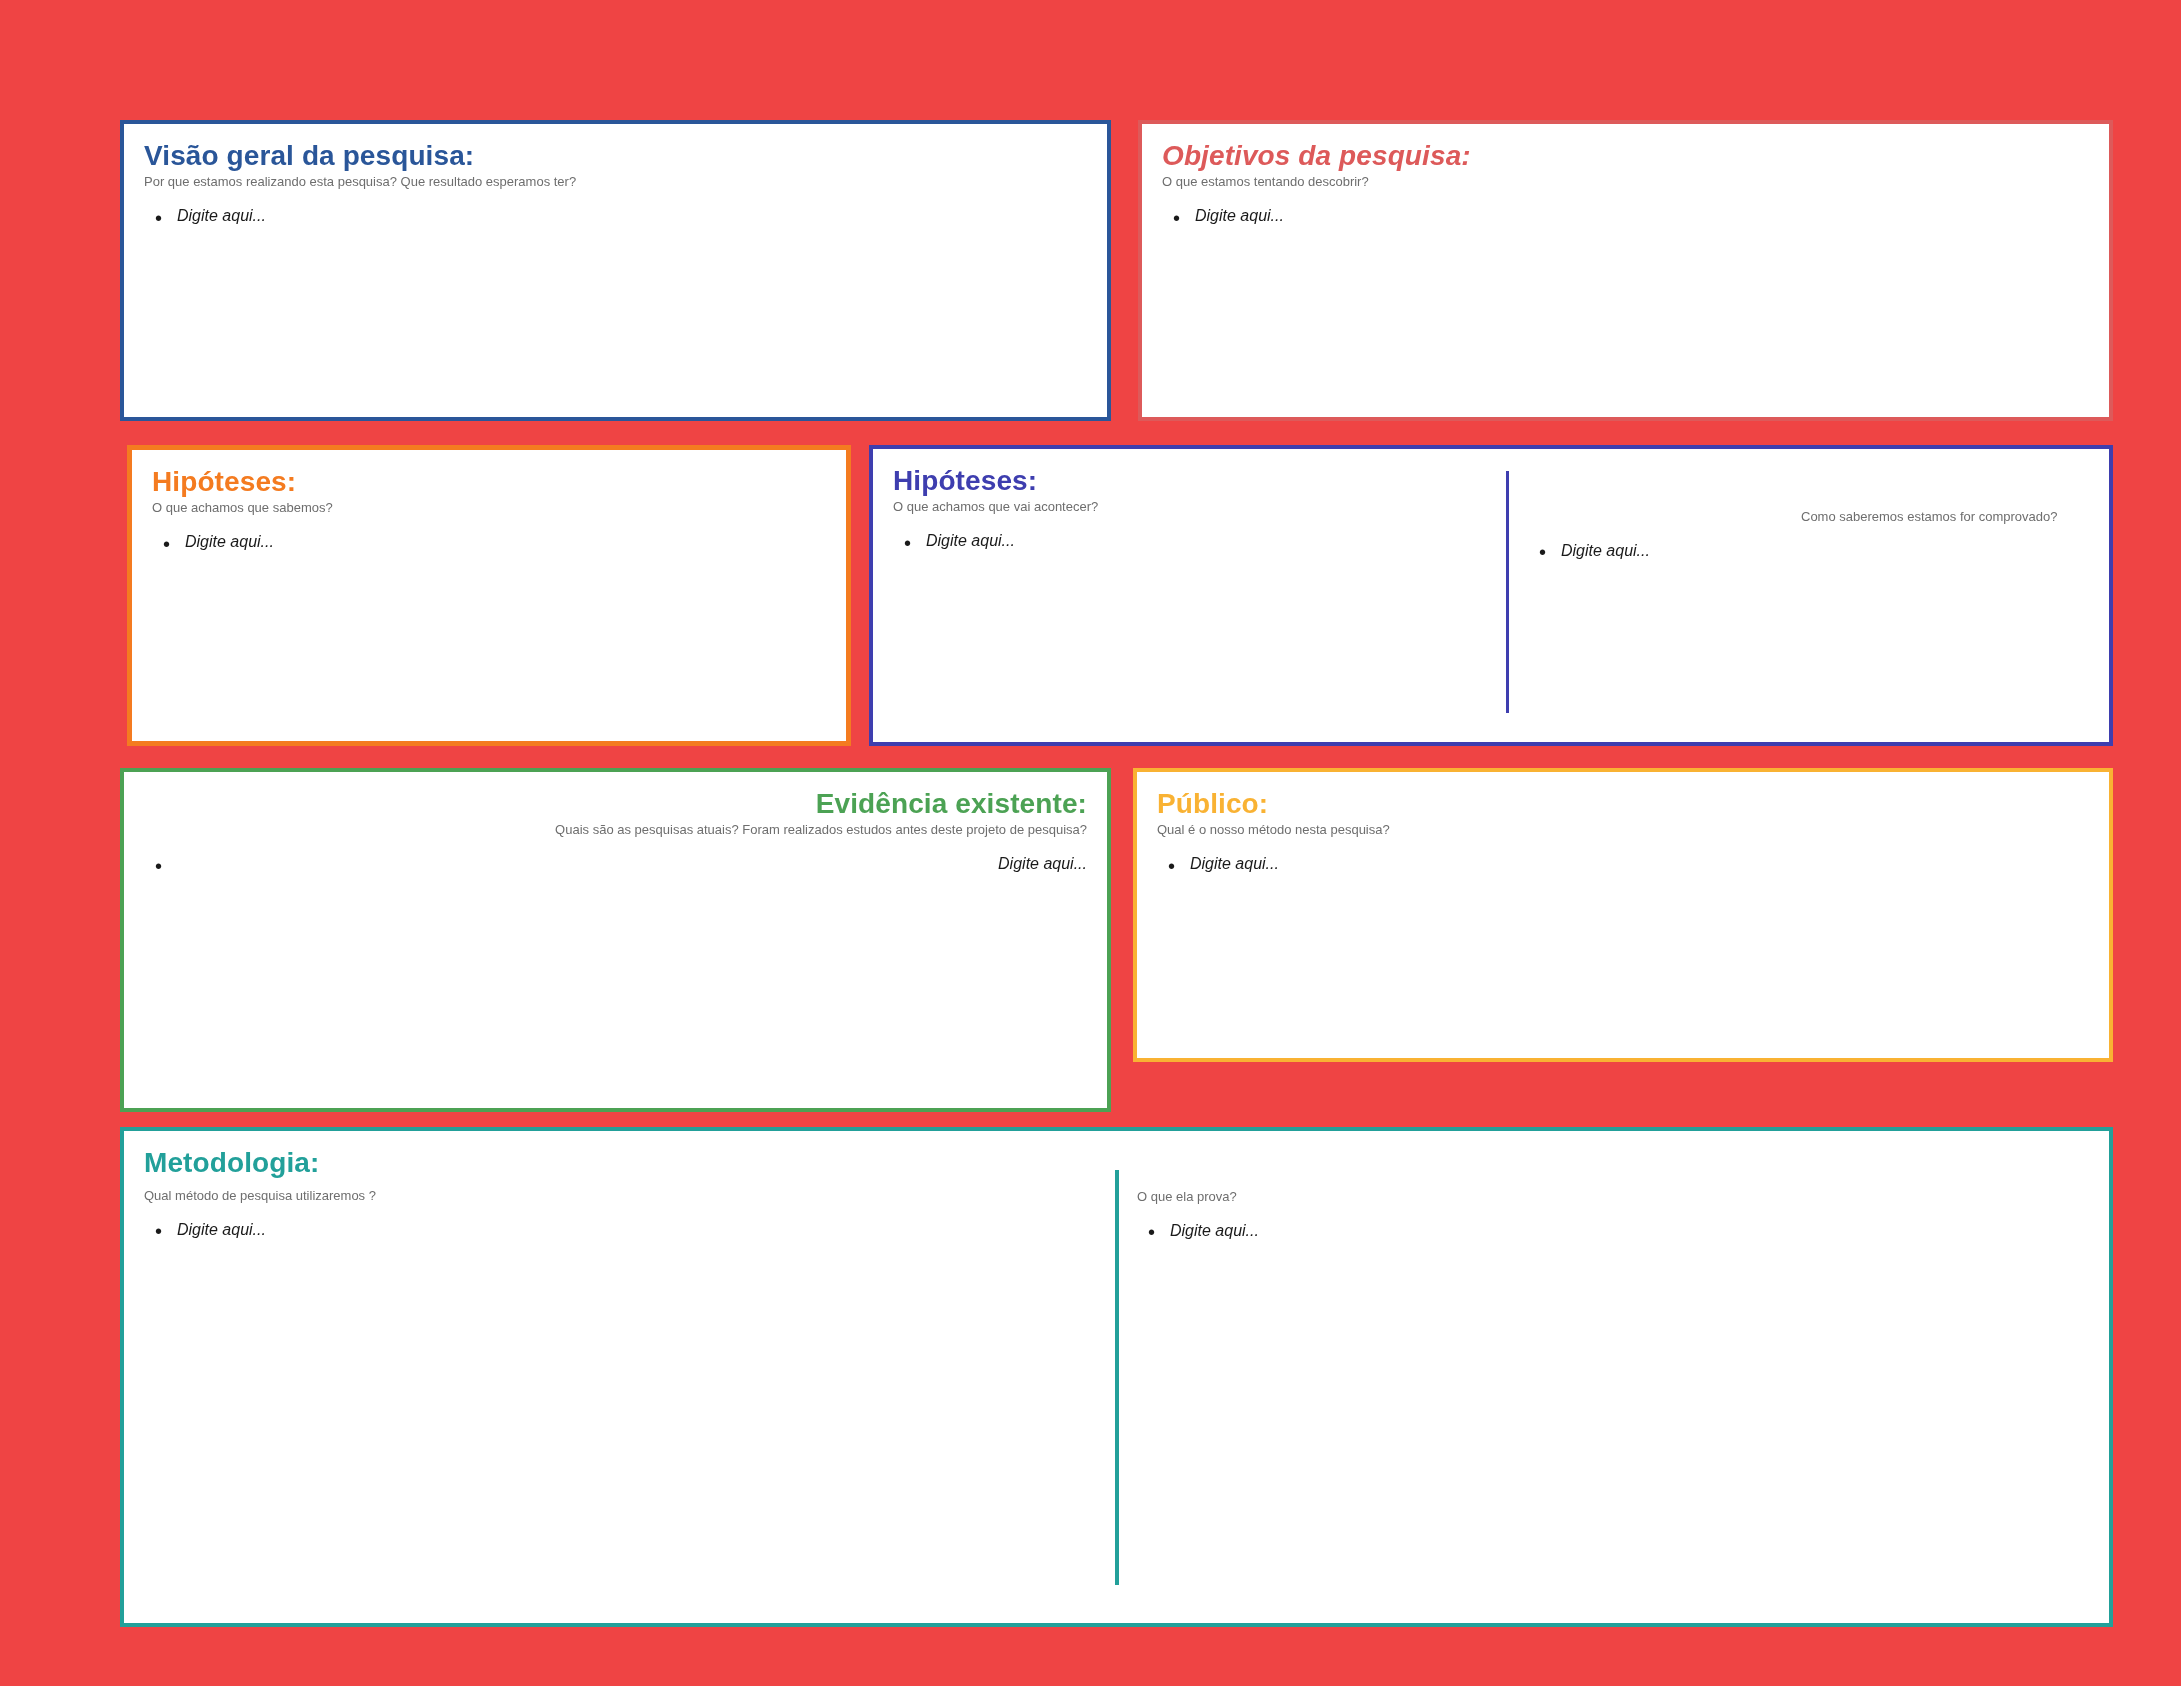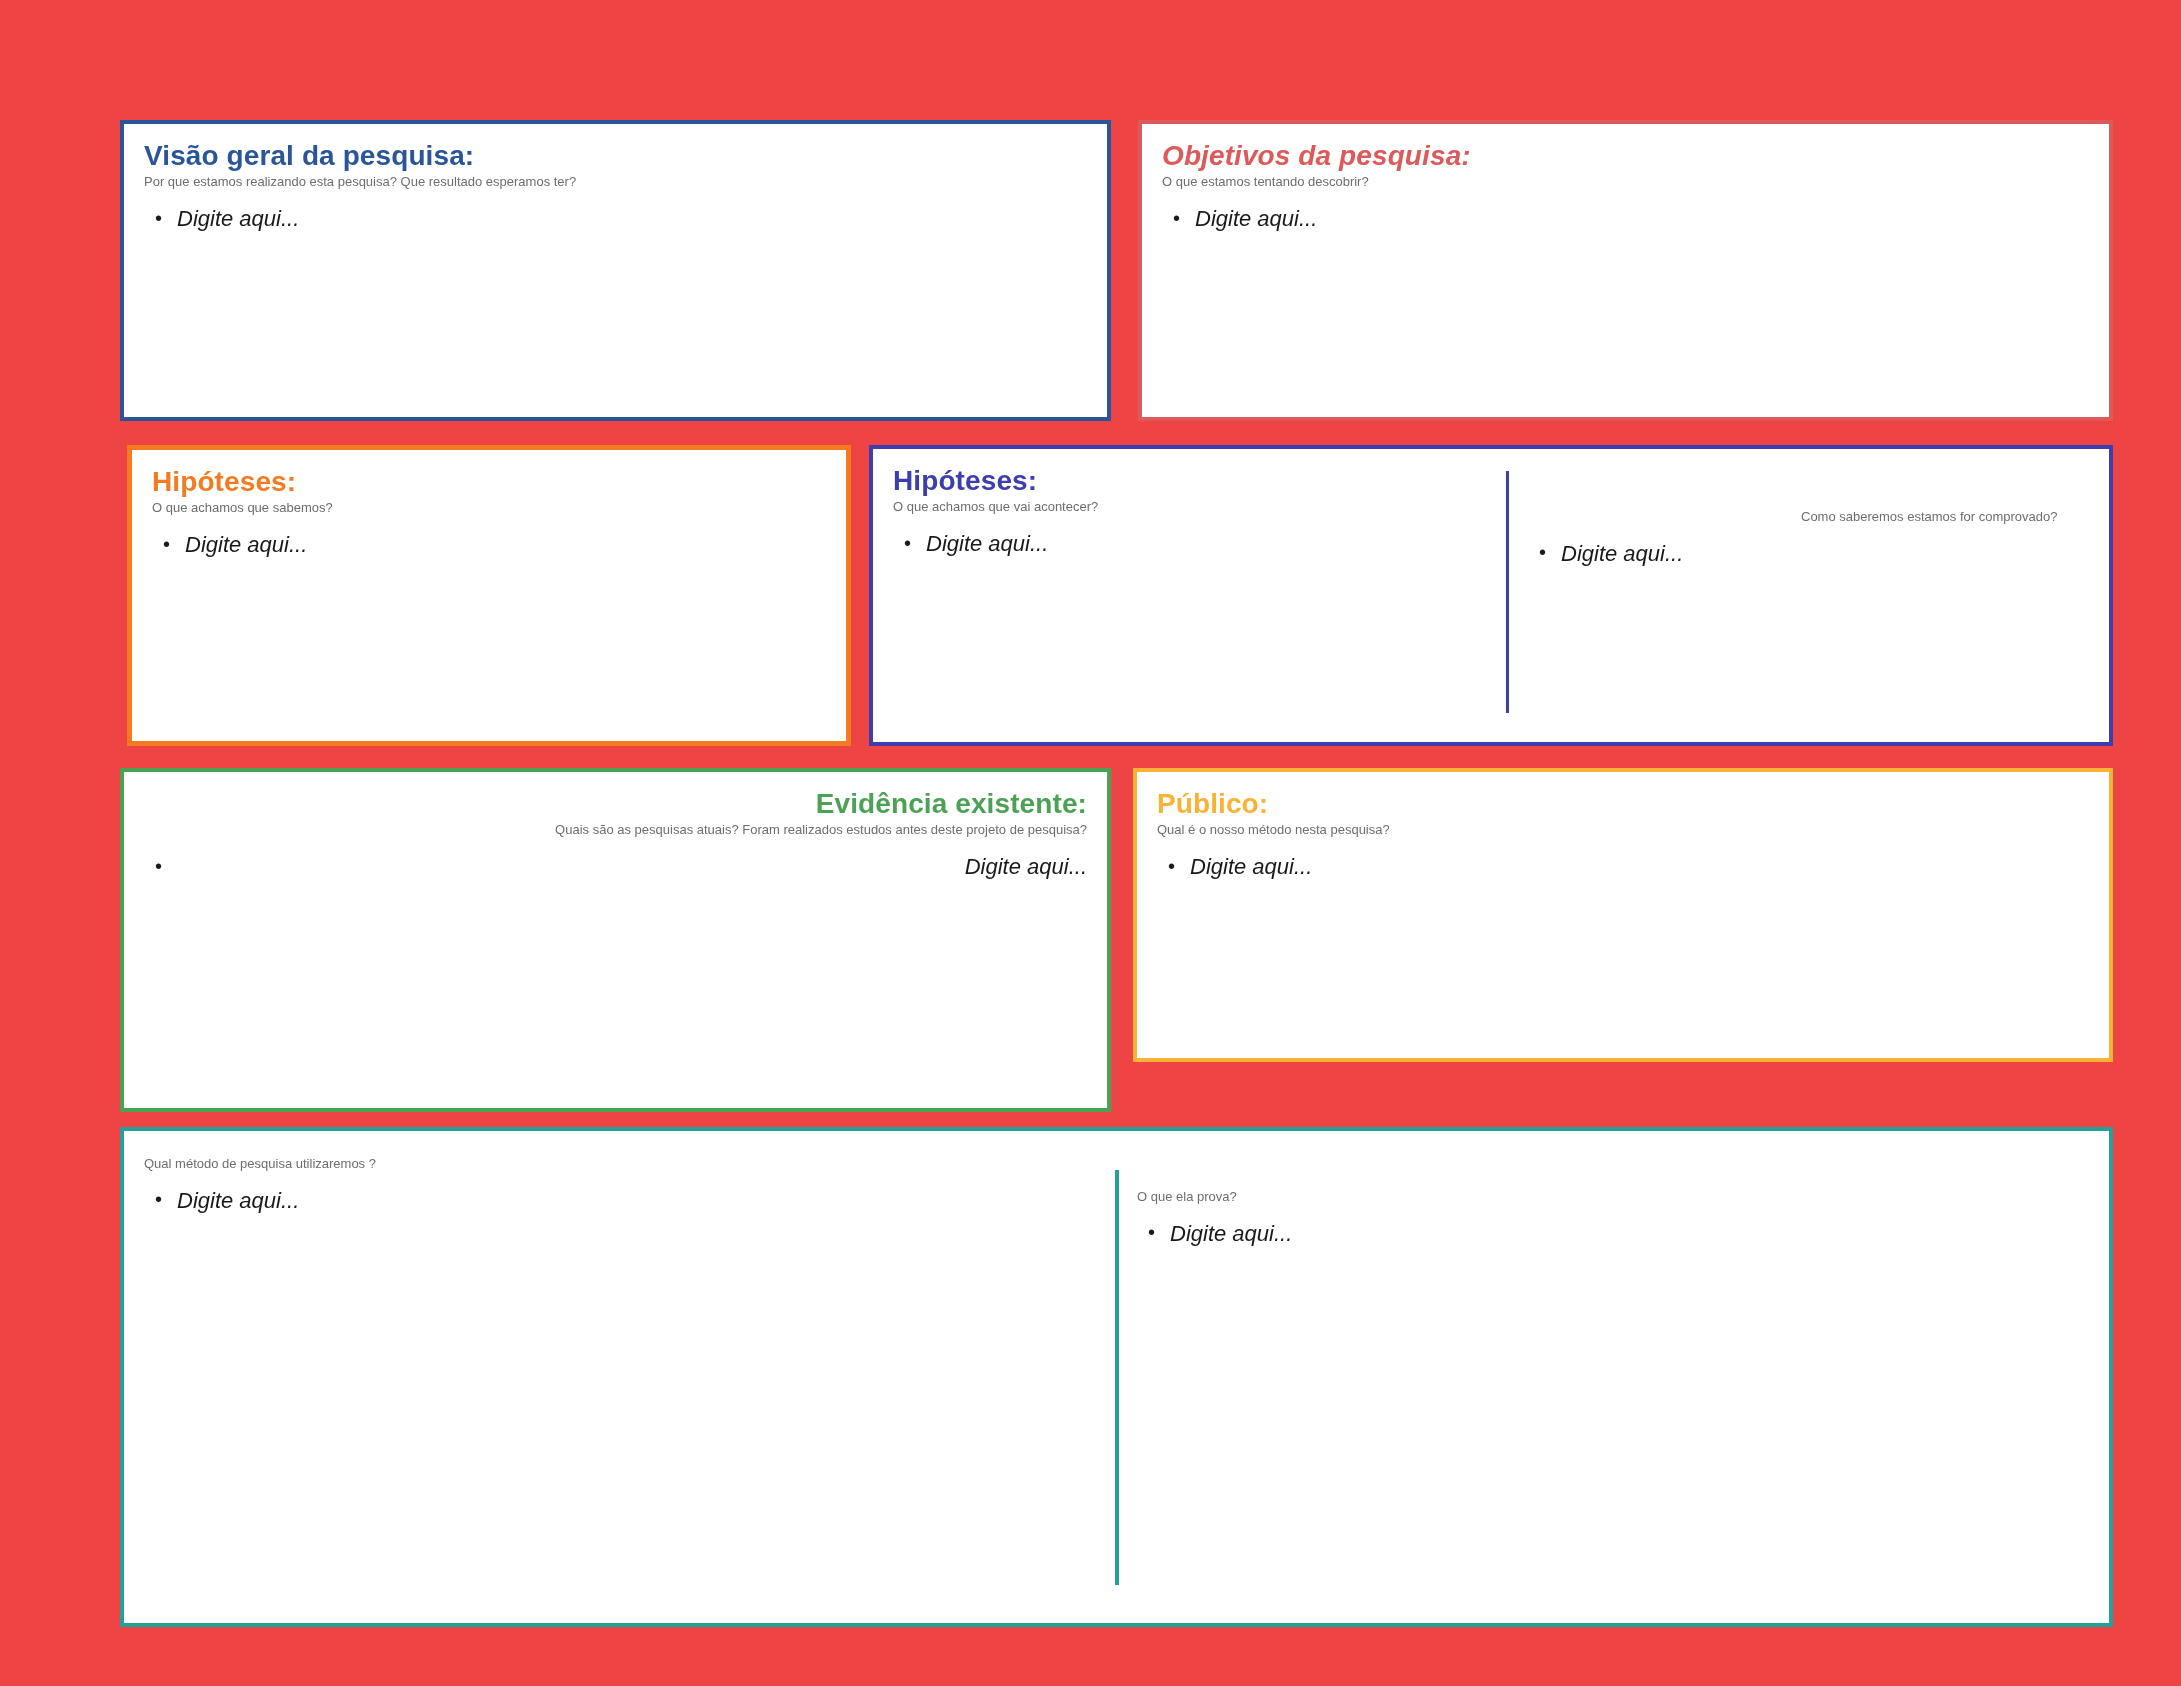--- a/index.html
+++ b/index.html
@@ -68,21 +68,21 @@
     white-space: nowrap;
   }
 
   .placeholder-list {
     list-style: none;
     margin: 16.4px 0 0 0;
     padding: 0 0 0 33px;
   }
   .placeholder-list li {
     position: relative;
-    font-size: 22px;
+    font-size: 16px;
     font-style: italic;
     color: #1a1a1a;
     line-height: 1.2;
     white-space: nowrap;
   }
   .placeholder-list li::before {
     content: "\2022";
     position: absolute;
     left: -22px;
     top: -0.9px;
@@ -252,20 +252,21 @@
       </ul>
     </div>
   </section>
 
   <section class="panel" id="panel-methodology">
     <div class="panel-inner" style="padding:16.4px 0 0 0;">
       <div id="methodology-divider"></div>
       <div class="col-wrap">
 
         <div class="col" style="width:991px; padding:0 18px 0 20px;">
+          <h2 class="panel-title title-teal">Metodologia:</h2>
           <p class="panel-prompt" style="margin-top:9px;">Qual método de pesquisa utilizaremos ?</p>
           <ul class="placeholder-list">
             <li>Digite aqui...</li>
           </ul>
         </div>
 
         <div class="col" style="width:978px; padding:42px 18px 12px 22px;">
           <p class="panel-prompt">O que ela prova?</p>
           <ul class="placeholder-list" style="margin-top:16.4px;">
             <li>Digite aqui...</li>

